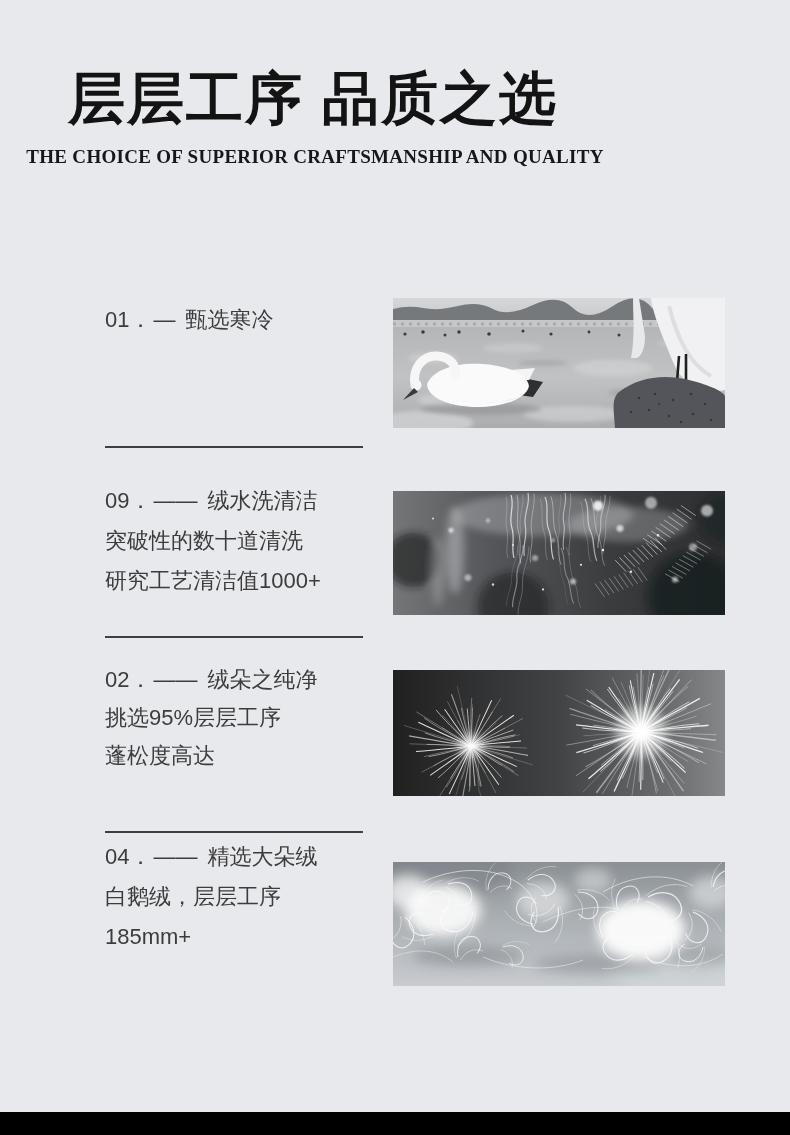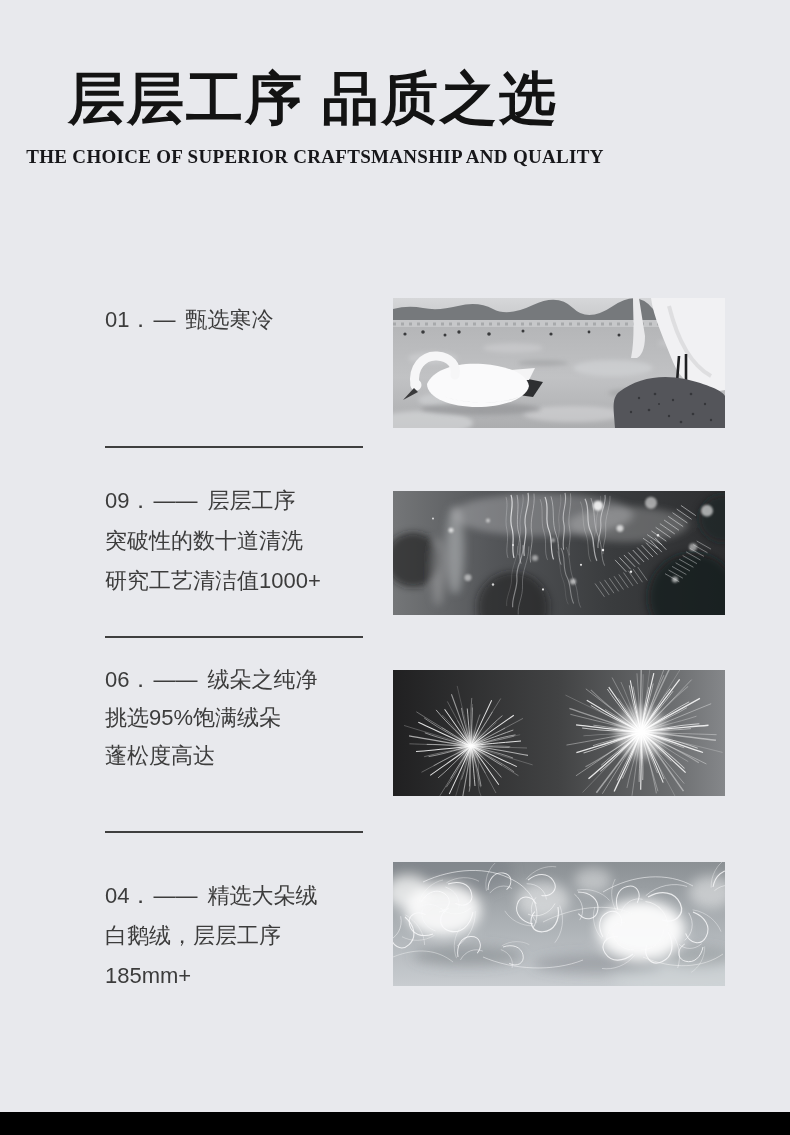--- a/index.html
+++ b/index.html
@@ -18,21 +18,21 @@
     font-family:"Liberation Serif","DejaVu Serif",serif;
     font-size:19px;font-weight:700;color:#17171a;letter-spacing:.3px;
   }
   .sec-text{
     position:absolute;left:105px;width:280px;
     color:#3c3c3c;font-size:22px;line-height:40px;font-weight:500;
   }
   #t1{top:300px}
   #t2{top:481px}
   #t3{top:661px;line-height:38px}
-  #t4{top:876px}
+  #t4{top:837px}
   .sec-head{white-space:nowrap;}
   .sec-dash{margin:0 10px 0 2px;}
   .divider{position:absolute;left:105px;width:258px;height:2px;background:#3f3f3f;}
   #d1{top:446px}
   #d2{top:636px}
   #d3{top:831px}
   .sec-img{position:absolute;left:393px;width:332px;overflow:hidden;}
   #i1{top:298px;height:130px}
   #i2{top:491px;height:124px}
   #i3{top:670px;height:126px}
@@ -124,21 +124,21 @@
           <circle cx="288" cy="124" r="1.3"></circle>
           <circle cx="266" cy="106" r="1"></circle>
     </g>
   </g>
 </svg>
 </figure>
 
 <div class="divider" id="d1"></div>
 
 <div class="sec-text" id="t2">
-  <div class="sec-head"><span>09．</span><span class="sec-dash">——</span><span>层层工序</span></div>
+  <div class="sec-head"><span>09．</span><span class="sec-dash">——</span><span>绒水洗清洁</span></div>
   <div class="sec-line">突破性的数十道清洗</div>
   <div class="sec-line">研究工艺清洁值1000+</div>
 </div>
 
 <figure class="sec-img" id="i2" style="margin:0" aria-label="Grayscale close-up of down feathers being water-washed, wet wispy strands and water droplets on a dark background">
 <svg viewBox="0 0 332 126" preserveAspectRatio="none">
   <defs>
     <linearGradient id="g2bg" x1="0" y1="0" x2="1" y2="0">
       <stop offset="0" stop-color="#747678"></stop>
           <stop offset=".3" stop-color="#545659"></stop>
@@ -215,22 +215,22 @@
   <use href="#w2c" transform="translate(222,70) rotate(-18)" opacity=".85"></use>
   <use href="#w2c" transform="translate(250,48) rotate(-30) scale(1.1)" opacity=".7"></use>
   <use href="#w2c" transform="translate(202,94) rotate(-10)" opacity=".55"></use>
   <use href="#w2c" transform="translate(272,84) rotate(-35)" opacity=".6"></use>
 </svg>
 </figure>
 
 <div class="divider" id="d2"></div>
 
 <div class="sec-text" id="t3">
-  <div class="sec-head"><span>06．</span><span class="sec-dash">——</span><span>绒朵之纯净</span></div>
-  <div class="sec-line">挑选95%饱满绒朵</div>
+  <div class="sec-head"><span>02．</span><span class="sec-dash">——</span><span>绒朵之纯净</span></div>
+  <div class="sec-line">挑选95%层层工序</div>
   <div class="sec-line">蓬松度高达</div>
 </div>
 
 <figure class="sec-img" id="i3" style="margin:0" aria-label="Two white down clusters, a small wispy one and a large fluffy one, on a dark-to-light gradient background">
 <svg viewBox="0 0 332 126" preserveAspectRatio="none">
   <defs>
     <linearGradient id="g3bg" x1="0" y1="0" x2="1" y2="0">
       <stop offset="0" stop-color="#202021"></stop>
           <stop offset=".5" stop-color="#424344"></stop>
       <stop offset=".85" stop-color="#6d6f71"></stop>

